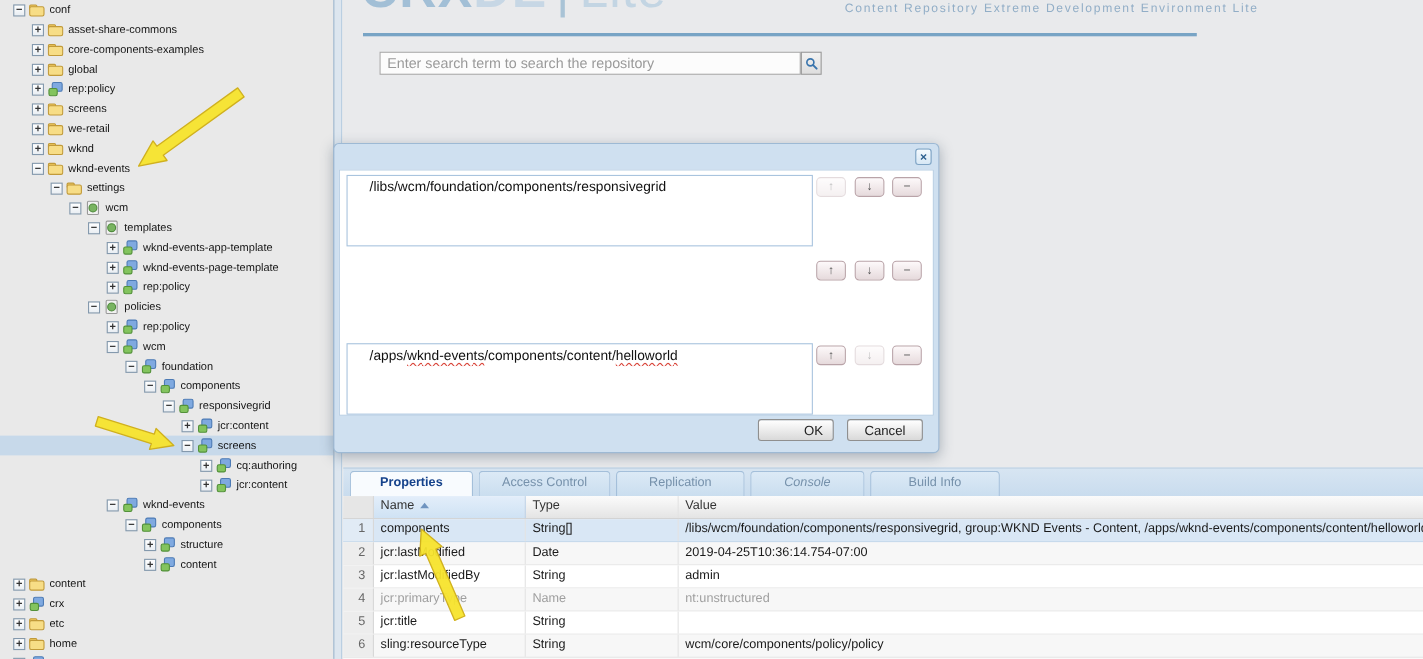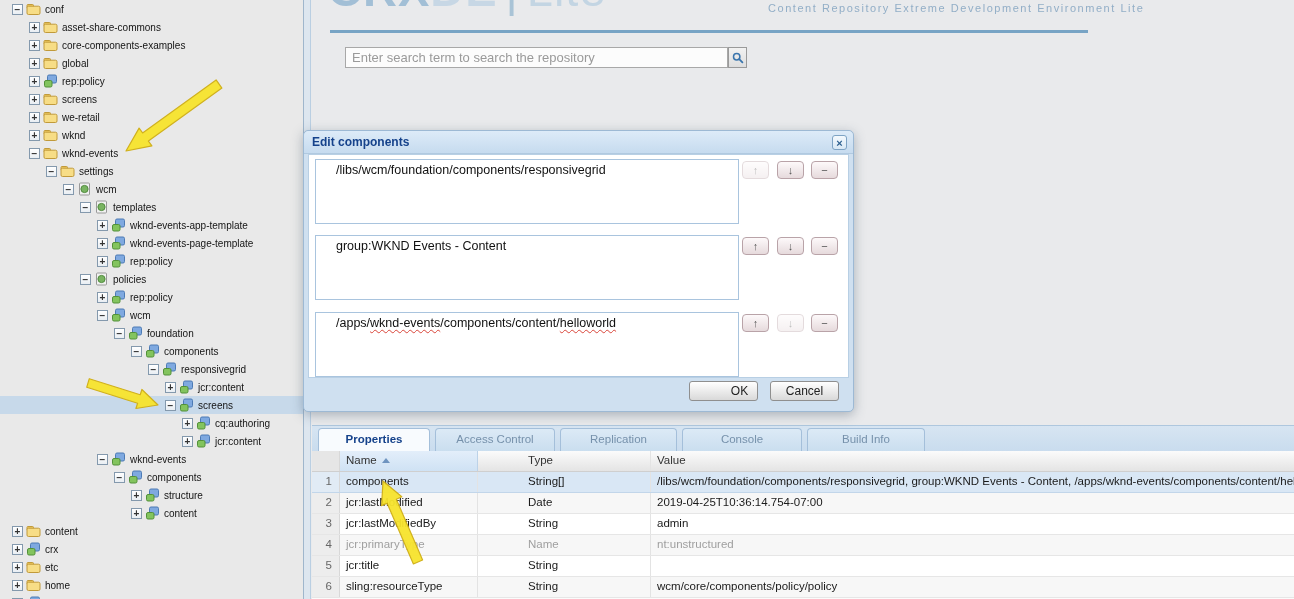--- a/index.html
+++ b/index.html
@@ -61,28 +61,28 @@
         font-family:"Liberation Sans","DejaVu Sans",sans-serif;}
   #btn-ok{left:385px;top:250px;padding-left:32px;} #btn-cancel{left:466px;top:250px;}
   
   #bottom{position:absolute;left:312px;top:425px;right:0;bottom:0;background:#fbfbfb;z-index:1;}
   #tabstrip{height:26px;background:linear-gradient(#d7e5f2,#c9dcee);border-top:1px solid #aec7de;box-sizing:border-box;
             display:flex;align-items:flex-end;padding-left:6px;}
   .tab{height:23px;box-sizing:border-box;margin-right:5px;border:1px solid #a4bfda;border-bottom:none;
        border-radius:4px 4px 0 0;background:linear-gradient(#dceaf6,#cadeef);color:#7691ab;
        font-size:11.5px;text-align:center;line-height:21px;cursor:pointer;overflow:hidden;white-space:nowrap;}
   .tab:nth-child(1){width:112px;} .tab:nth-child(2){width:120px;} .tab:nth-child(3){width:117px;}
-  .tab:nth-child(4){width:120px;} .tab:nth-child(5){width:118px;}
+  .tab:nth-child(4){width:104px;font-style:italic;} .tab:nth-child(5){width:118px;}
   .tab.active{background:#f8fbfe;color:#15428b;font-weight:bold;}
   #gridhdr{height:20px;display:flex;background:linear-gradient(#fbfbfb,#e4e4e4);border-bottom:1px solid #cfcfcf;
            font-size:11.5px;color:#333;line-height:19px;}
   .c-num{flex:none;width:28px;box-sizing:border-box;text-align:right;padding-right:7px;color:#666;
          background:#ededed;border-right:1px solid #d8d8d8;}
   .c-name{flex:none;width:138px;box-sizing:border-box;padding-left:6px;border-right:1px solid #e3e3e3;overflow:hidden;white-space:nowrap;}
-  .c-type{flex:none;width:139px;box-sizing:border-box;padding-left:16px;border-right:1px solid #e3e3e3;overflow:hidden;white-space:nowrap;margin-left:34px;}
+  .c-type{flex:none;width:139px;box-sizing:border-box;padding-left:6px;border-right:1px solid #e3e3e3;overflow:hidden;white-space:nowrap;}
   .c-value{flex:1;box-sizing:border-box;padding-left:6px;overflow:hidden;white-space:nowrap;}
   #gridhdr .c-name{background:linear-gradient(#e3eefa,#cfe2f4);border-right:1px solid #bcd2e8;}
   #gridhdr .c-num{background:#e6e6e6;}
   .sortarrow{display:inline-block;width:0;height:0;border-left:4px solid transparent;border-right:4px solid transparent;
              border-bottom:5px solid #6f94c0;margin-left:5px;vertical-align:middle;}
   .grow{height:20px;display:flex;font-size:11.5px;line-height:19px;background:#fff;border-bottom:1px solid #e6e6e6;cursor:pointer;}
   .grow:nth-child(even){background:#f7f7f7;}
   .grow.sel{background:#d9e7f5;border-bottom:1px solid #c2d6ea;}
   .grow.sel .c-num{background:#e1ebf5;}
   .grow.protected .c-name,.grow.protected .c-type,.grow.protected .c-value{color:#9f9f9f;}
@@ -450,31 +450,29 @@
     <span style="display:inline-flex;">
       <svg width="12" height="12" viewBox="0 0 12 12">
         <circle cx="4.7" cy="4.7" r="3.2" fill="none" stroke="#3a75ad" stroke-width="1.5"></circle>
         <line x1="7.2" y1="7.2" x2="10.4" y2="10.4" stroke="#3a75ad" stroke-width="1.8" stroke-linecap="round"></line>
       </svg>
     </span>
   </button>
 </div>
 
 <div id="dialog">
-  <div id="dlg-title">Edit components</div>
   <button id="dlg-close">×</button>
   <div id="dlg-body">
       <div class="dgroup" style="top: 4px;">
     <div class="dtext"><span>/libs/wcm/foundation/components/responsivegrid</span></div>
     <button class="dbtn b-up disabled">↑</button>
     <button class="dbtn b-down">↓</button>
     <button class="dbtn b-rem">−</button>
   </div>
       <div class="dgroup" style="top: 80px;">
-    <div class="dtext"><span>group:WKND Events - Content</span></div>
     <button class="dbtn b-up">↑</button>
     <button class="dbtn b-down">↓</button>
     <button class="dbtn b-rem">−</button>
   </div>
       <div class="dgroup" style="top: 157px;">
     <div class="dtext"><span>/apps/</span><span class="squiggle">wknd-events</span><span>/components/content/</span><span class="squiggle">helloworld</span></div>
     <button class="dbtn b-up">↑</button>
     <button class="dbtn b-down disabled">↓</button>
     <button class="dbtn b-rem">−</button>
   </div>

